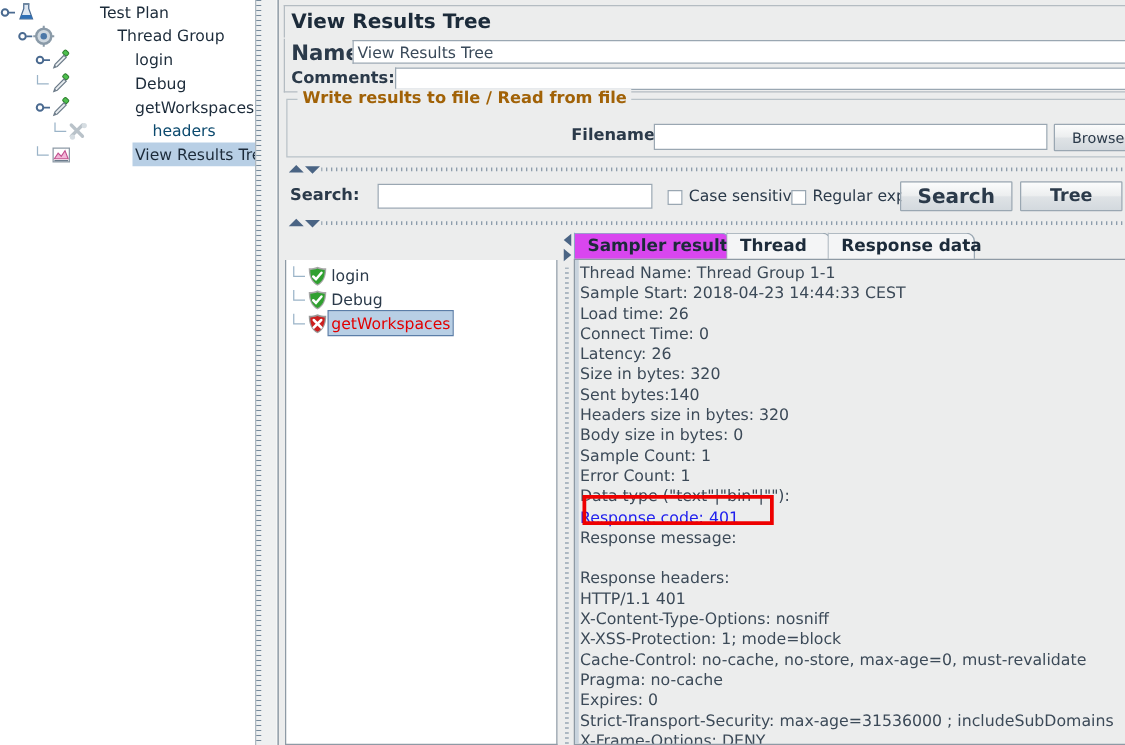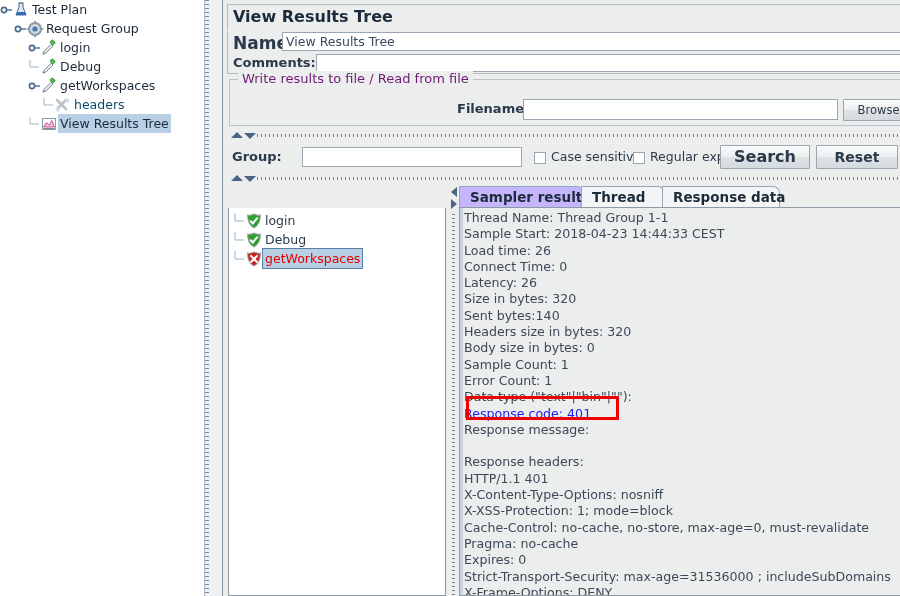--- a/index.html
+++ b/index.html
@@ -14,21 +14,21 @@
 
   
   .tree-panel{
     position:absolute;left:0;top:0;width:204px;height:596px;
     background:#ffffff;overflow:hidden;
   }
   .tree-row{
     position:relative;height:19px;line-height:19px;white-space:nowrap;
     font-size:12.5px;color:#1c2b3a;
   }
-  .tree-row .lbl{display:inline-block;padding:0 2px;vertical-align:top;}
+  .tree-row .lbl{display:inline-block;padding:0 2px;vertical-align:top;margin-left:48px;}
   .tree-row.selected .lbl{background:#b8cfe5;}
   .tree-row.disabled .lbl{color:#0c4a6e;}
   .ico{display:inline-block;width:18px;height:18px;vertical-align:top;position:relative;top:1px;}
   .handle{display:inline-block;width:12px;height:18px;vertical-align:top;position:relative;top:1px;}
 
   
   .vsplit-main{
     position:absolute;left:204px;top:0;width:18px;height:596px;
     background:#eef0f1;
   }
@@ -78,21 +78,21 @@
     box-sizing:border-box;
   }
 
   
   .groupbox{
     position:absolute;left:6px;top:79px;width:696px;height:47px;
     border:1px solid #b9c2c8;box-sizing:border-box;background:#eceded;
   }
   .groupbox .legend{
     position:absolute;left:8px;top:-9px;background:#eceded;padding:0 4px;
-    font-weight:normal;font-size:13px;color:#701a75;white-space:nowrap;text-align:center;
+    font-weight:bold;font-size:13px;color:#a16207;white-space:nowrap;text-align:center;
   }
   .filename-lab{position:absolute;left:234px;top:101px;font-weight:bold;font-size:13px;}
   .filename-field{
     position:absolute;left:300px;top:99px;width:315px;height:21px;
     background:#ffffff;border:1px solid #9aa7b2;box-sizing:border-box;
   }
   .btn{
     background:linear-gradient(to bottom,#fbfcfc 0%,#eceeef 48%,#dfe3e6 52%,#d3d9de 100%);
     border:1px solid #9aa7b2;border-radius:1px;
     font-size:11.5px;color:#2b3a4a;text-align:center;
@@ -171,21 +171,21 @@
   
   .detail{position:absolute;left:232px;top:0;right:-6px;height:412px;}
   .tabs{position:absolute;left:0;top:2px;height:22px;}
   .tab{
     position:absolute;top:0;height:22px;line-height:20px;
     font-size:13.5px;font-weight:bold;color:#1c2b3a;
     padding:0 10px;box-sizing:border-box;white-space:nowrap;
     background:#f4f5f6;border:1px solid #9aa7b2;border-bottom:none;
     border-radius:0 7px 0 0;
   }
-  .tab.active{background:#c4b5fd;border-color:#8aa7c4;}
+  .tab.active{background:#d946ef;border-color:#8aa7c4;}
   .detail-body{
     position:absolute;left:0;top:23px;right:0;bottom:0;
     background:#eceded;border:1px solid #8e9aa5;box-sizing:border-box;
     overflow:hidden;
   }
   .detail-body .inner{
     position:absolute;left:4px;top:2px;right:0;bottom:0;
     white-space:pre;font-size:12.6px;line-height:16.3px;color:#3c4a58;
   }
   .detail-body .inner .line{height:16.3px;}
@@ -221,21 +221,21 @@
                 <circle cx="9" cy="9" r="7"></circle>
               </g>
               <circle cx="9" cy="9" r="5" fill="#cfd8e0"></circle>
               <circle cx="9" cy="9" r="2.6" fill="#4c78a8"></circle>
               <g fill="#8a9aa8">
                 <rect x="8.2" y="0.6" width="1.6" height="3"></rect>
                 <rect x="8.2" y="14.4" width="1.6" height="3"></rect>
                 <rect x="0.6" y="8.2" width="3" height="1.6"></rect>
                 <rect x="14.4" y="8.2" width="3" height="1.6"></rect>
               </g>
-            </svg></span><span class="lbl">Request Group</span></div>
+            </svg></span><span class="lbl">Thread Group</span></div>
         <div class="tree-row"><span class="handle" style="width: 28px;"></span><span class="handle"><svg width="12" height="18">
               <circle cx="4" cy="9" r="2.6" fill="none" stroke="#4a6a90" stroke-width="1.6"></circle>
               <path d="M7 9h5" stroke="#4a6a90" stroke-width="1.4"></path>
             </svg></span><span class="ico"><svg width="18" height="18" viewBox="0 0 18 18">
               <rect x="10.4" y="1.6" width="4.4" height="3.6" rx="1" transform="rotate(45 12.6 3.4)" fill="#4ec04e" stroke="#2a7a2a" stroke-width=".8"></rect>
               <path d="M11.2 5.2 L4 12.4 L3 15.2 L5.8 14.2 L13 7z" fill="#e9edf0" stroke="#6c7b89" stroke-width=".9"></path>
               <path d="M3.4 14.8 L4.6 13.6" stroke="#6c7b89" stroke-width=".9"></path>
             </svg></span><span class="lbl">login</span></div>
         <div class="tree-row"><span class="handle" style="width: 28px;"></span><span class="handle"><svg width="12" height="18">
               <path d="M2 2 v7 h9" stroke="#9bb4c8" stroke-width="1" fill="none"></path>
@@ -296,28 +296,28 @@
     <div class="filename-field"></div>
     <div class="btn browse-btn">Browse...</div>
 
     <div class="hsplit" style="left:4px;top:131px;width:700px;">
       <div class="tri up" style="left:4px;top:1px;"></div>
       <div class="tri down" style="left:17px;top:2px;"></div>
       <div class="dotline"></div>
     </div>
 
     <div class="search-row">
-      <span class="search-lab">Group:</span>
+      <span class="search-lab">Search:</span>
       <div class="search-field"></div>
       <span class="cb cs-cb"></span>
       <span class="cs-lab">Case sensitive</span>
       <span class="cb re-cb"></span>
       <span class="re-lab">Regular exp.</span>
       <div class="btn search-btn">Search</div>
-      <div class="btn reset-btn">Reset</div>
+      <div class="btn reset-btn">Tree</div>
     </div>
 
     <div class="hsplit" style="left:4px;top:174px;width:700px;">
       <div class="tri up" style="left:4px;top:1px;"></div>
       <div class="tri down" style="left:17px;top:2px;"></div>
       <div class="dotline"></div>
     </div>
 
     <div class="lower">
 

